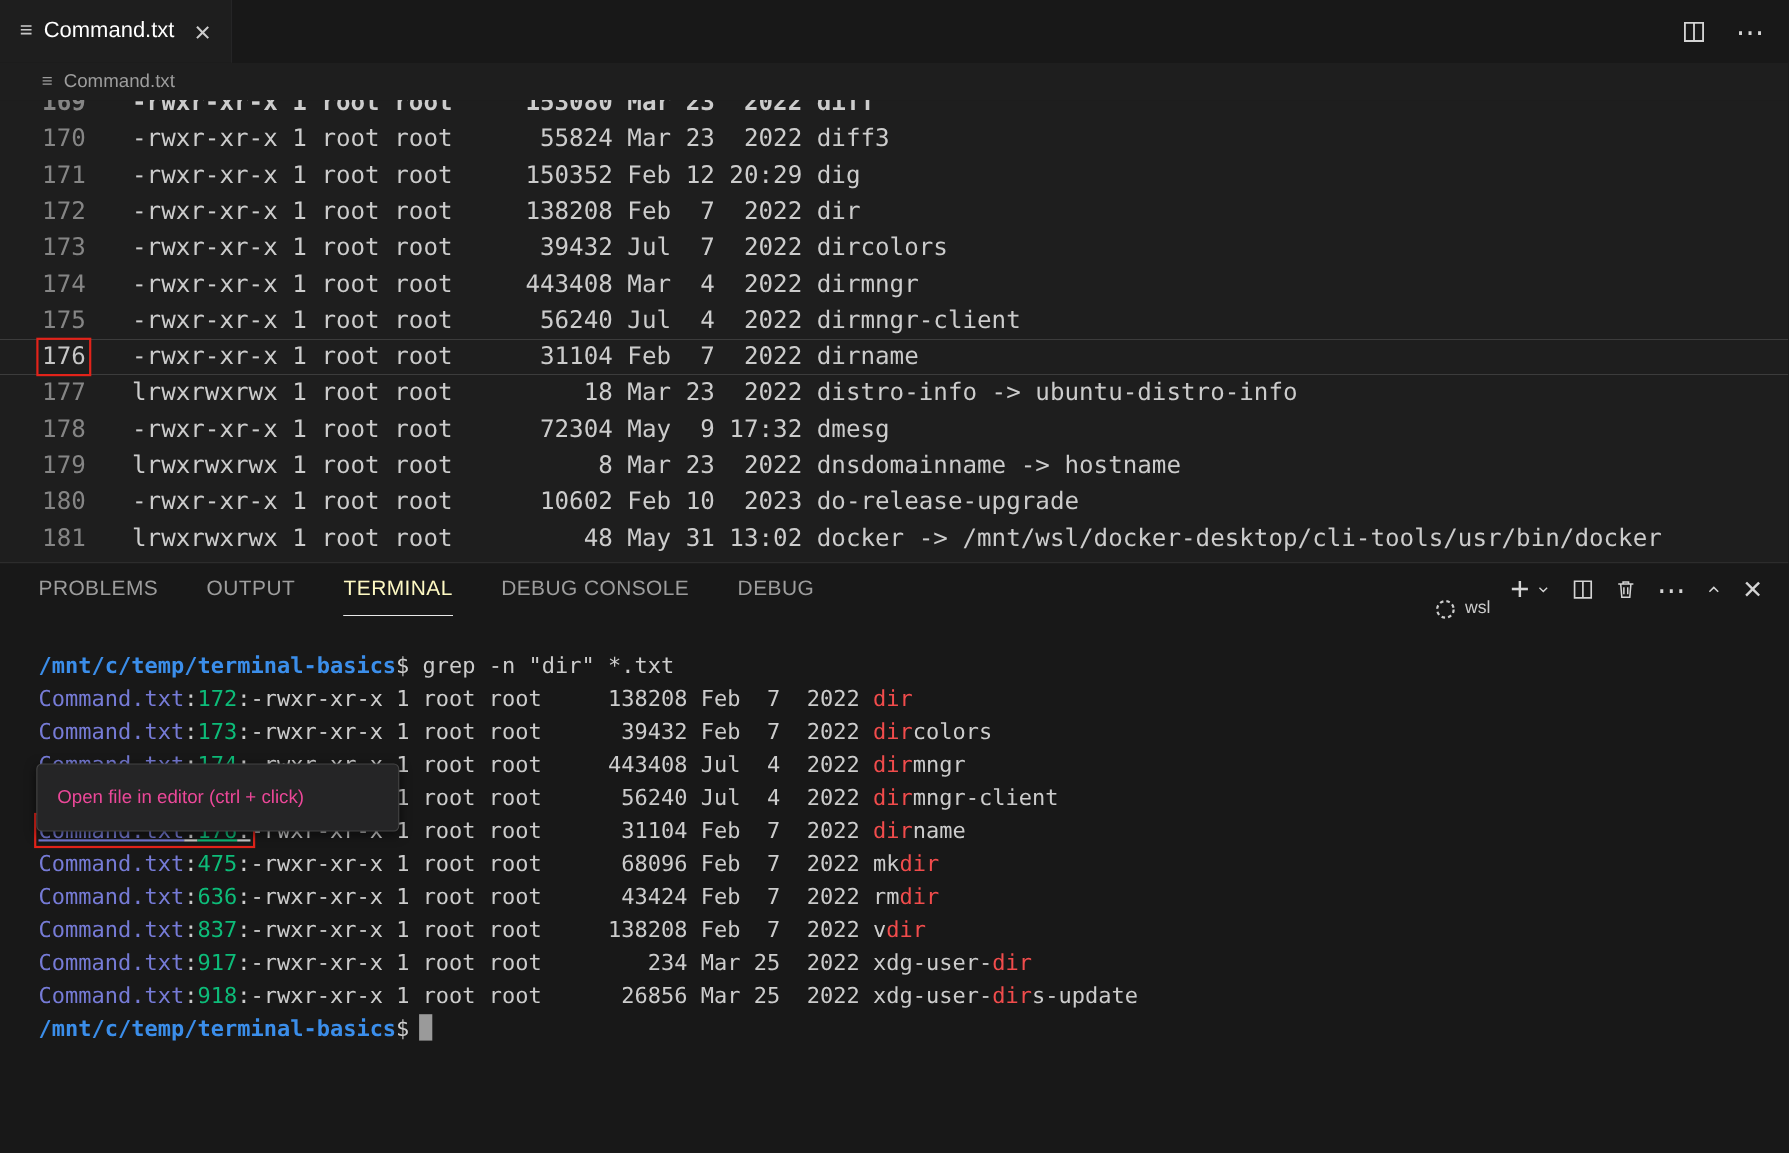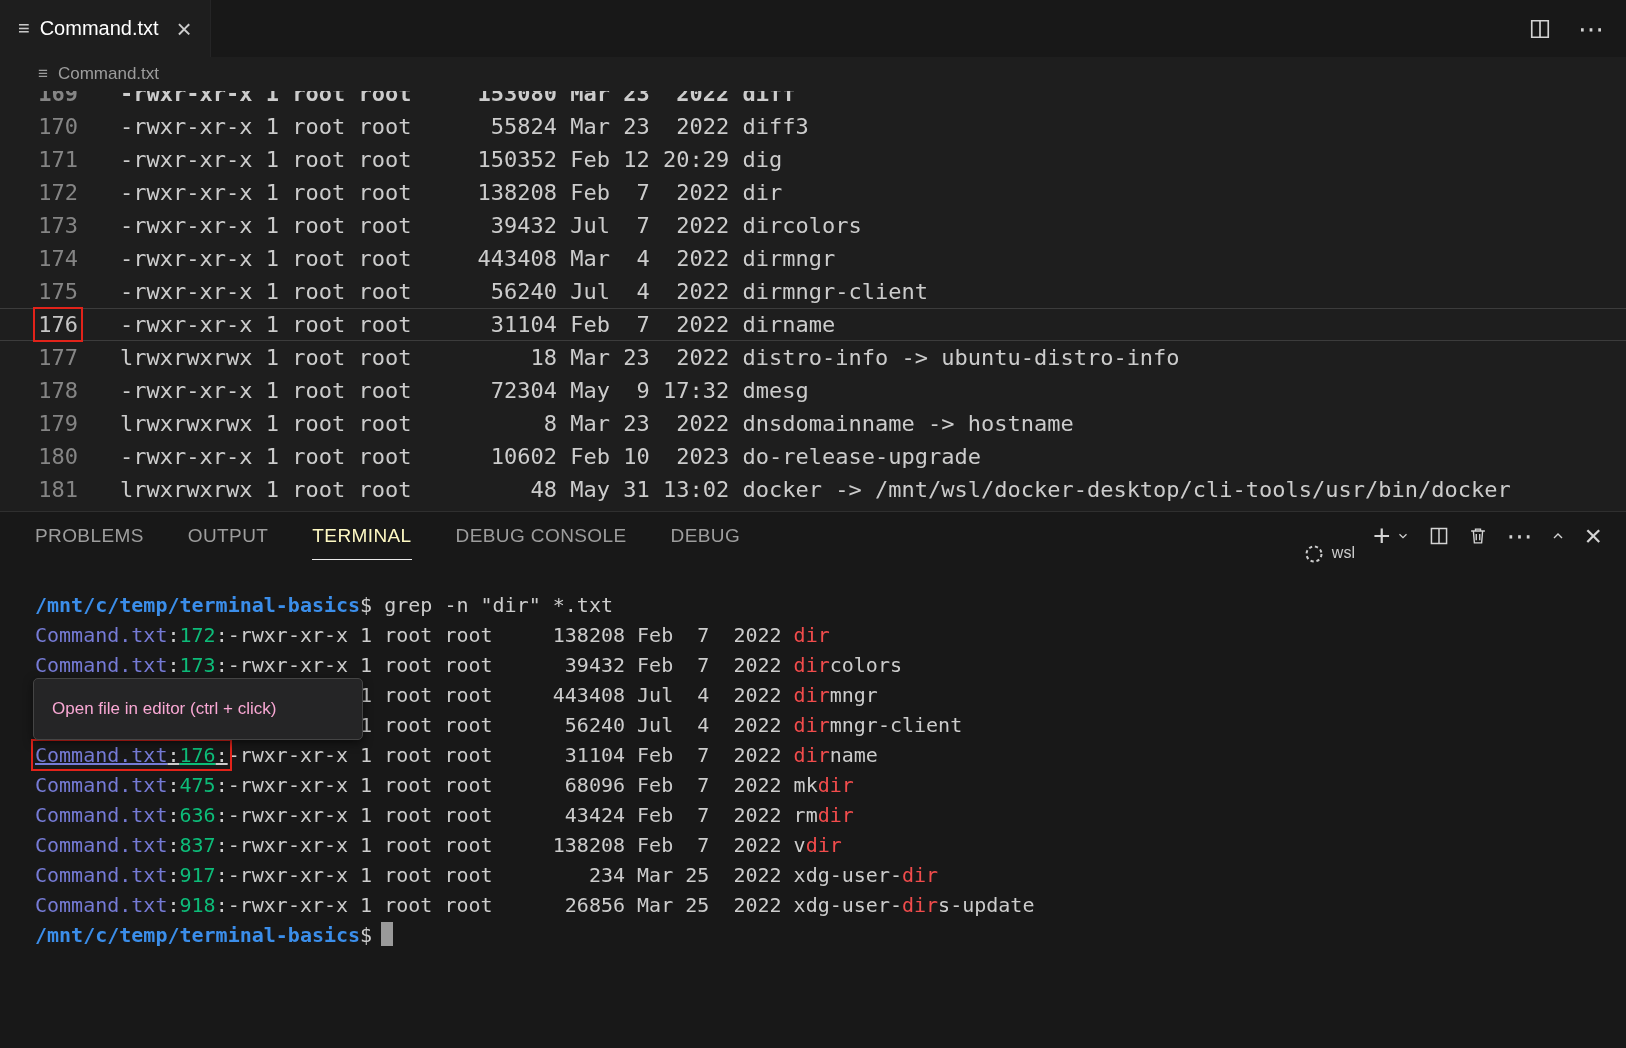--- a/index.html
+++ b/index.html
@@ -55,25 +55,25 @@
   .t-row { height:30px; line-height:30px; white-space:pre; }
   .t-prompt { color:var(--prompt-blue,#3b8eea); font-weight:bold; }
   .t-file { color:var(--grep-file,#767bd6); }
   .t-num { color:var(--grep-line,#0dbc79); }
   .t-match { color:var(--grep-match,#f14c4c); }
   .loc.hover span { text-decoration:underline; }
   .loc.boxed { outline:2px solid var(--annotation-red,#e2231a); outline-offset:2px; }
   .cursor { display:inline-block; width:12px; height:24px; background:#9a9a9a;
             vertical-align:-4px; margin-left:9px; }
 
-  .tooltip { position:absolute; left:33px; top:118px; width:330px; height:62px; z-index:10;
+  .tooltip { position:absolute; left:33px; top:134px; width:330px; height:62px; z-index:10;
              background:#252526; border:1px solid #454545; border-radius:5px;
              box-shadow:0 3px 10px rgba(0,0,0,.55);
              display:flex; align-items:center; padding:0 18px;
-             color:#f9a8d4; font-family:"Liberation Sans", sans-serif; font-size:17px; }
+             color:#ec4899; font-family:"Liberation Sans", sans-serif; font-size:17px; }
 
   svg { display:block; }
 </style>
 </head>
 <body>
 
 <div class="tabs-bar">
   <div class="tab">
     <span class="file-glyph">≡</span>
     <span>Command.txt</span>

